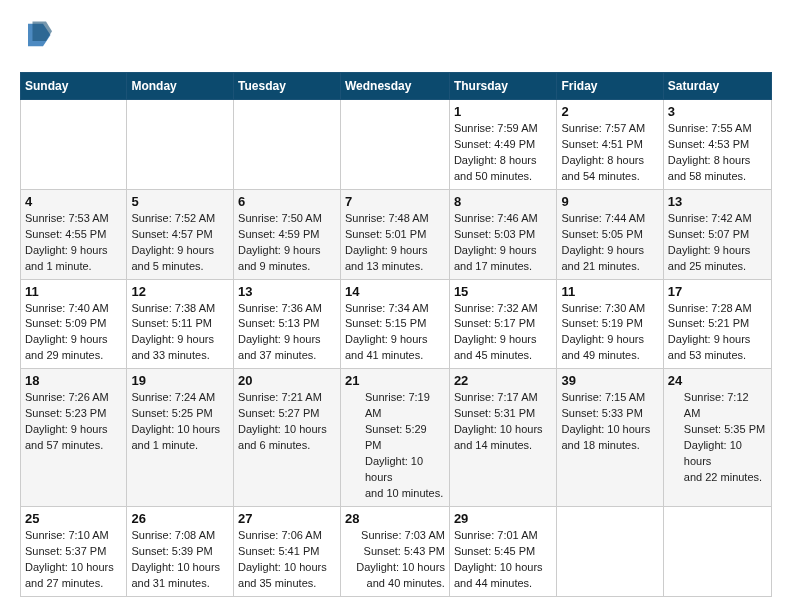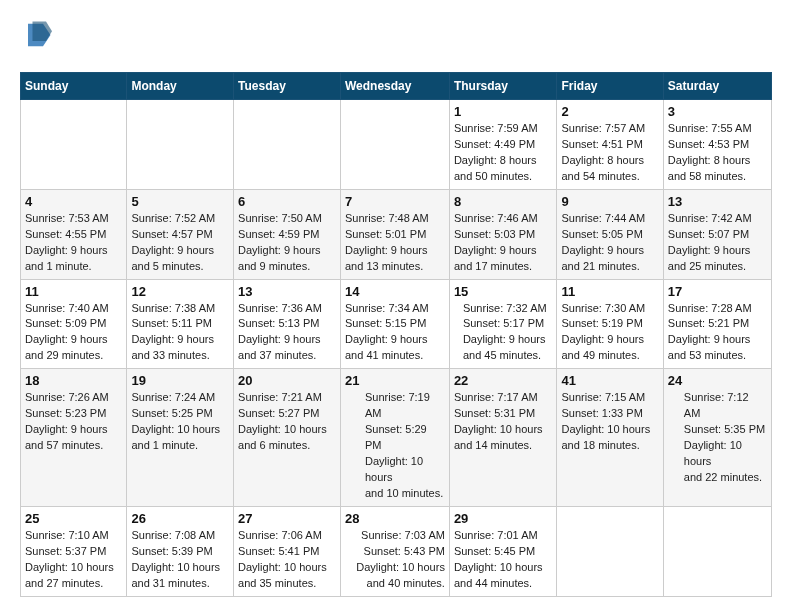--- a/index.html
+++ b/index.html
@@ -221,21 +221,21 @@
         </td>
         <td>
           <div class="day-num">14</div>
           <div class="day-info" style="white-space: pre-line;">Sunrise: 7:34 AM
 Sunset: 5:15 PM
 Daylight: 9 hours
 and 41 minutes.</div>
         </td>
         <td>
           <div class="day-num">15</div>
-          <div class="day-info" style="white-space: pre-line; margin-left: 9px;">Sunrise: 7:32 AM
+          <div class="day-info" style="white-space: pre-line;">Sunrise: 7:32 AM
 Sunset: 5:17 PM
 Daylight: 9 hours
 and 45 minutes.</div>
         </td>
         <td>
           <div class="day-num">11</div>
           <div class="day-info" style="white-space: pre-line;">Sunrise: 7:30 AM
 Sunset: 5:19 PM
 Daylight: 9 hours
 and 49 minutes.</div>
@@ -278,23 +278,23 @@
 and 10 minutes.</div>
         </td>
         <td>
           <div class="day-num">22</div>
           <div class="day-info" style="white-space: pre-line;">Sunrise: 7:17 AM
 Sunset: 5:31 PM
 Daylight: 10 hours
 and 14 minutes.</div>
         </td>
         <td>
-          <div class="day-num">41</div>
+          <div class="day-num">39</div>
           <div class="day-info" style="white-space: pre-line;">Sunrise: 7:15 AM
-Sunset: 1:33 PM
+Sunset: 5:33 PM
 Daylight: 10 hours
 and 18 minutes.</div>
         </td>
         <td>
           <div class="day-num">24</div>
           <div class="day-info" style="white-space: pre-line; margin-left: 16px;">Sunrise: 7:12 AM
 Sunset: 5:35 PM
 Daylight: 10 hours
 and 22 minutes.</div>
         </td>

